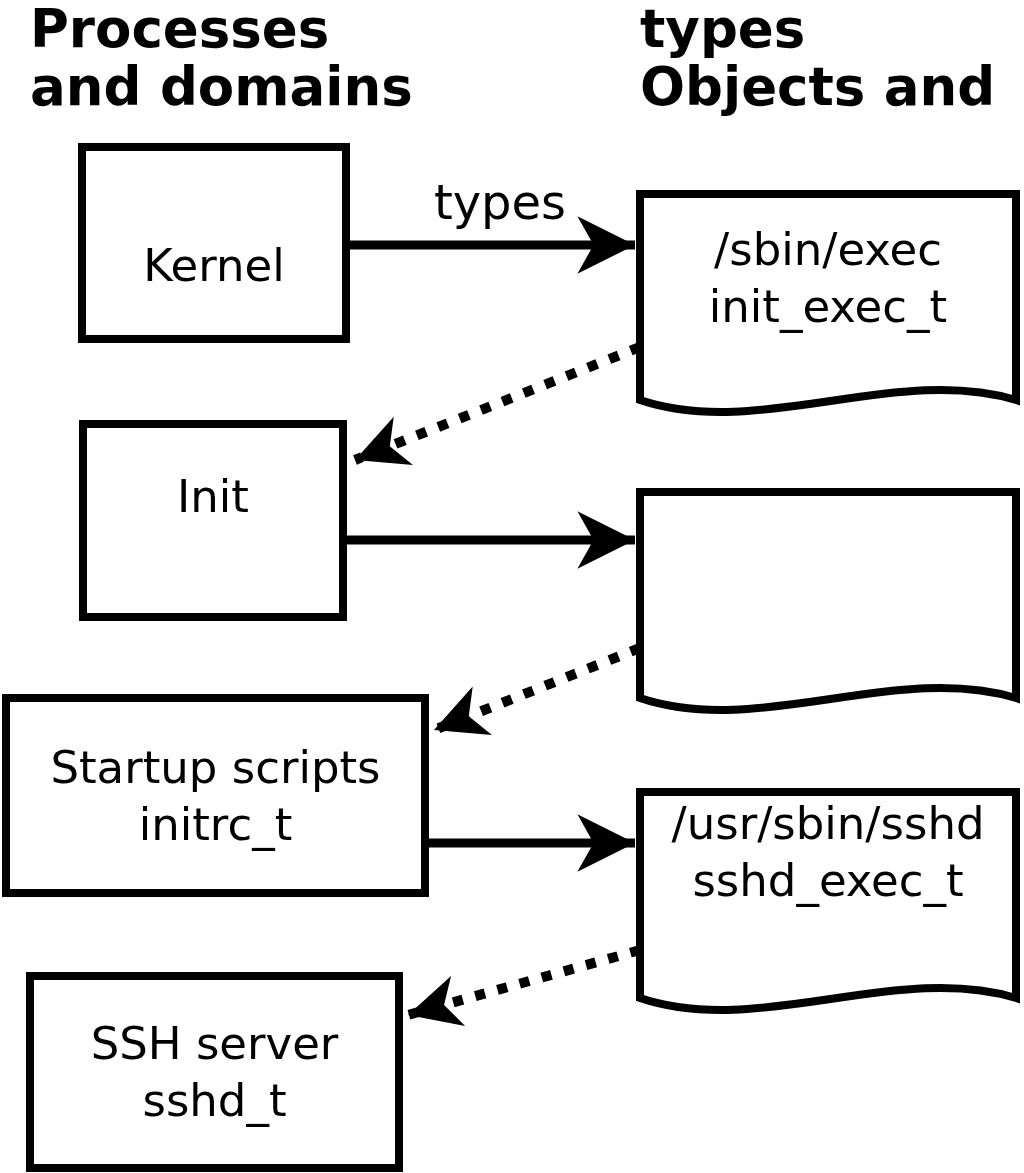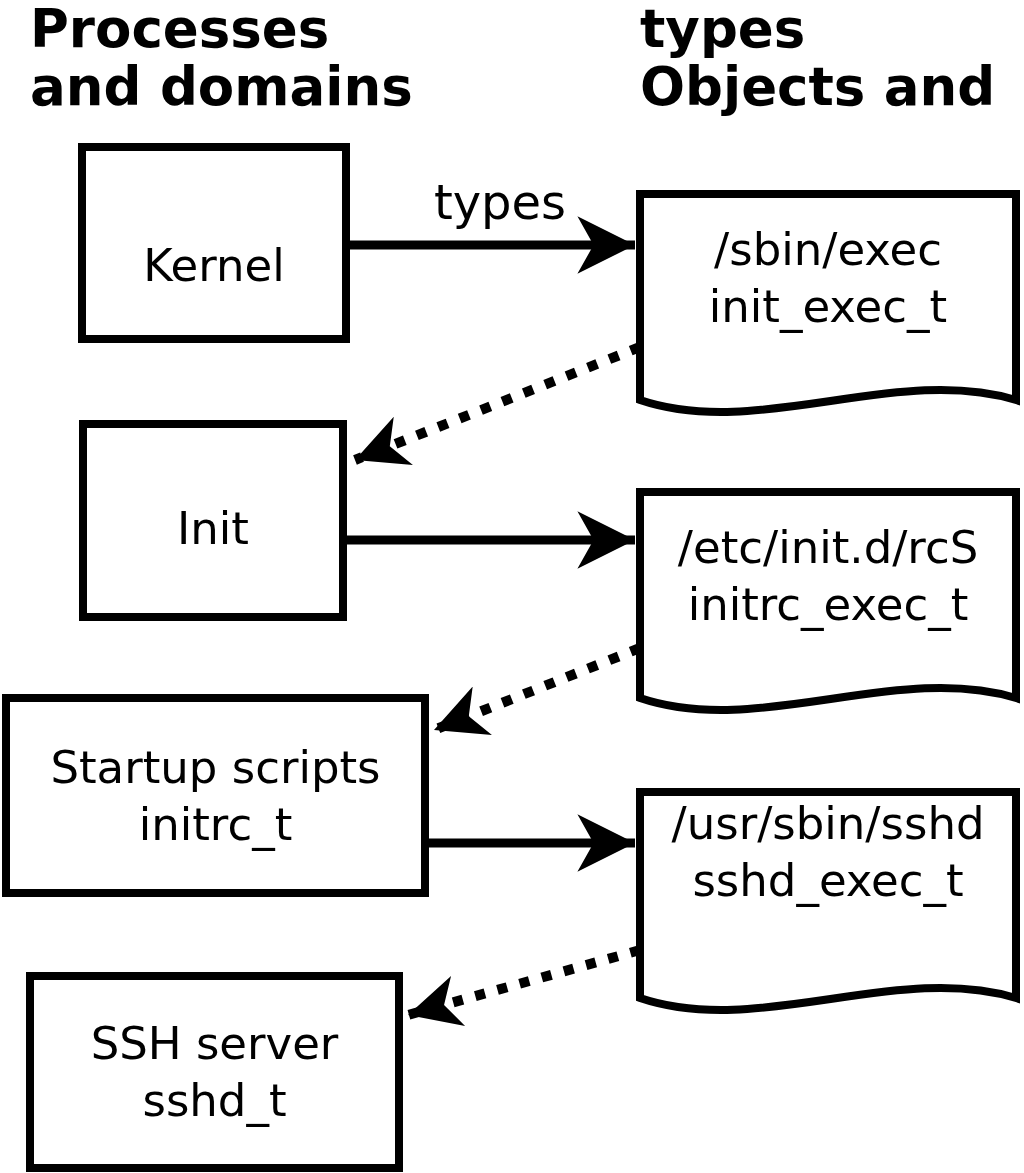--- a/index.html
+++ b/index.html
@@ -67,40 +67,36 @@
     <div>and domains</div>
   </div>
   <div class="abs hdr" style="left:640px;top:0px;width:385px;">
     <div>types</div>
     <div>Objects and</div>
   </div>
 
   <div class="abs lbl" style="left:78px;top:143px;width:272px;height:244px;">
     <div>Kernel</div>
   </div>
-  <div class="abs lbl" style="left:79px;top:428px;width:268px;height:201px;">
+  <div class="abs lbl" style="left:79px;top:396px;width:268px;height:201px;">
     <div>Init</div>
   </div>
   <div class="abs lbl" style="left:2px;top:694px;width:427px;height:203px;">
     <div>Startup scripts</div>
     <div>initrc_t</div>
   </div>
   <div class="abs lbl" style="left:26px;top:972px;width:377px;height:200px;border-radius:17px;">
     <div>SSH server</div>
     <div>sshd_t</div>
   </div>
 
   <div class="abs lbl" style="left:638px;top:194px;width:380px;height:168px;">
     <div>/sbin/exec</div>
     <div>init_exec_t</div>
   </div>
-  <div class="abs lbl" style="left:638px;top:492px;width:380px;height:168px;">
-    <div>/etc/init.d/rcS</div>
-    <div>initrc_exec_t</div>
-  </div>
   <div class="abs lbl" style="left:638px;top:768px;width:380px;height:168px;">
     <div>/usr/sbin/sshd</div>
     <div>sshd_exec_t</div>
   </div>
 
   <div class="abs edge-label" style="left:400px;top:174px;width:200px;">types</div>
 
 </div>
 
 </body></html>

